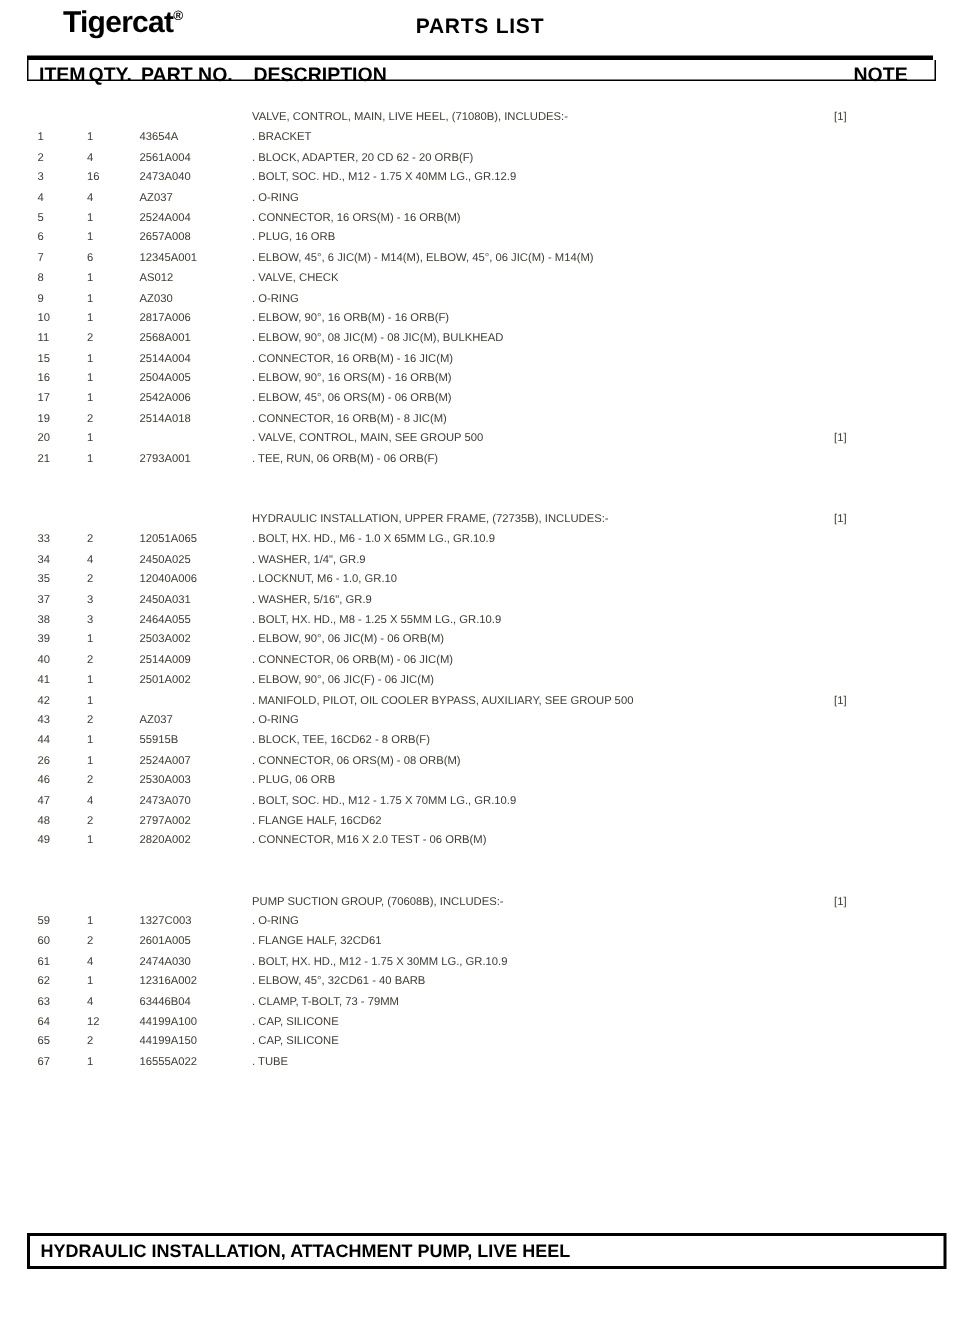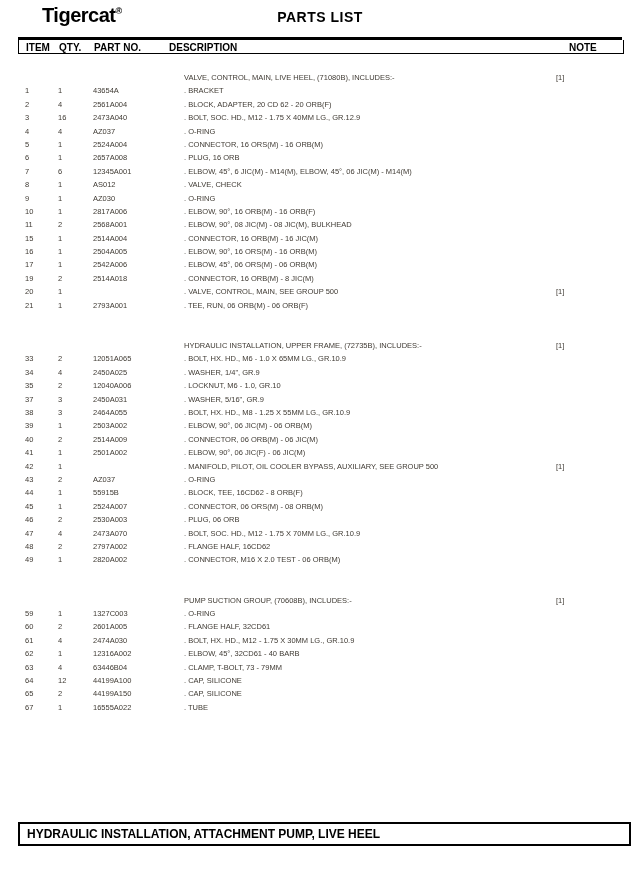--- a/index.html
+++ b/index.html
@@ -21,42 +21,42 @@
     position:absolute;left:0;right:0;top:9px;
     text-align:center;font-size:14px;font-weight:bold;letter-spacing:0.5px;color:#000;
   }
   
   .hdr-bar{
     position:absolute;left:18px;top:37px;width:604px;height:3px;background:#000;
   }
   .col-hdr{
     position:absolute;left:18px;top:40px;width:604px;height:13px;
     border-left:1px solid #000;border-right:1px solid #000;border-bottom:1px solid #000;
-    font-size:10px;font-weight:bold;color:#000;
+    font-size:13px;font-weight:bold;color:#000;
   }
   .col-hdr span{position:absolute;top:2px;white-space:nowrap;}
   .ch-item{left:7px;}
   .ch-qty{left:40px;}
   .ch-part{left:75px;}
   .ch-desc{left:150px;}
   .ch-note{left:535px;padding-left:15px;}
   
   .tbody{
     position:absolute;left:18px;top:66px;width:604px;
     font-size:7.5px;color:#3f3a33;
   }
   .section{margin:0;}
   .section + .section{margin-top:27px;}
   .section:first-child{margin-top:5px;}
   .row{position:relative;height:13.4px;white-space:nowrap;}
   .row span{position:absolute;top:2px;white-space:nowrap;}
   .c-item{left:7px;}
   .c-qty{left:40px;}
   .c-part{left:75px;}
-  .c-desc{left:166px;}
+  .c-desc{left:150px;}
   .c-note{left:538px;}
   
   .footer-box{
     position:absolute;left:18px;top:822px;width:602px;height:20px;
     border:2px solid #000;
     font-size:12px;font-weight:bold;color:#000;
     line-height:20px;padding-left:7px;box-sizing:content-box;
     white-space:nowrap;
   }
   .legend{
@@ -289,21 +289,21 @@
           <span class="c-note"></span>
         </div>
         <div class="row">
           <span class="c-item">44</span>
           <span class="c-qty">1</span>
           <span class="c-part">55915B</span>
           <span class="c-desc">. BLOCK, TEE, 16CD62 - 8 ORB(F)</span>
           <span class="c-note"></span>
         </div>
         <div class="row">
-          <span class="c-item">45</span>
+          <span class="c-item">26</span>
           <span class="c-qty">1</span>
           <span class="c-part">2524A007</span>
           <span class="c-desc">. CONNECTOR, 06 ORS(M) - 08 ORB(M)</span>
           <span class="c-note"></span>
         </div>
         <div class="row">
           <span class="c-item">46</span>
           <span class="c-qty">2</span>
           <span class="c-part">2530A003</span>
           <span class="c-desc">. PLUG, 06 ORB</span>

